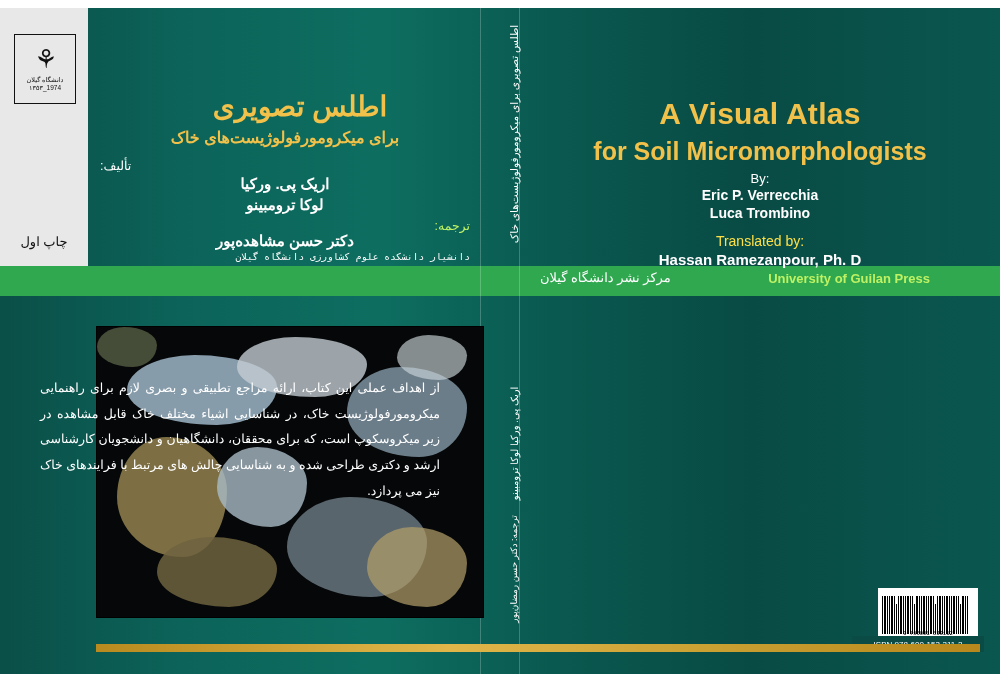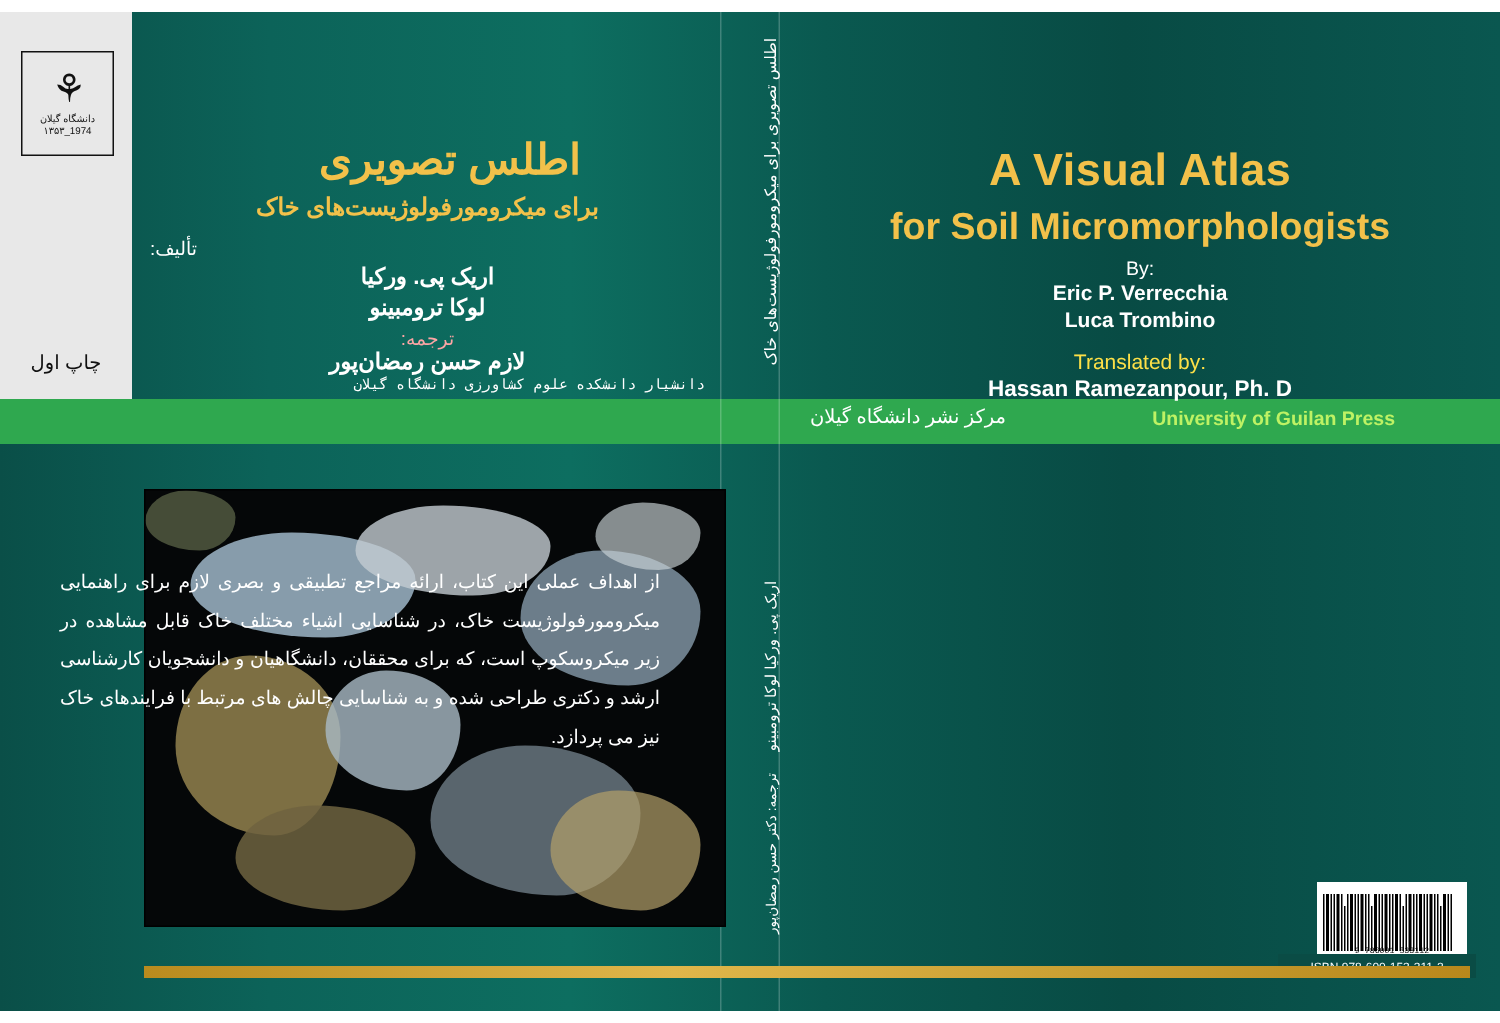--- a/index.html
+++ b/index.html
@@ -46,21 +46,21 @@
   .ft-tr{position:absolute;left:0;top:232px;width:480px;text-align:center;color:#ffffff;font-weight:bold;font-size:15px;}
 
   .blurb{position:absolute;left:40px;top:368px;width:400px;color:#ffffff;font-size:12.5px;line-height:2.05;direction:rtl;text-align:justify;}
 
   
   .bk-title{position:absolute;left:115px;top:82px;width:370px;text-align:center;color:#f2c14a;font-weight:bold;font-size:28px;direction:rtl;}
   .bk-sub{position:absolute;left:100px;top:120px;width:370px;text-align:center;color:#f2c14a;font-weight:bold;font-size:16px;direction:rtl;}
   .bk-l1{position:absolute;left:100px;top:150px;width:370px;text-align:left;color:#ffffff;font-size:12.5px;direction:rtl;}
   .bk-l2{position:absolute;left:100px;top:167px;width:370px;text-align:center;color:#ffffff;font-weight:bold;font-size:15px;direction:rtl;}
   .bk-l3{position:absolute;left:100px;top:188px;width:370px;text-align:center;color:#ffffff;font-weight:bold;font-size:15px;direction:rtl;}
-  .bk-l4{position:absolute;left:100px;top:210px;width:370px;text-align:center;color:#fca5a5;font-size:12.5px;direction:rtl;}
+  .bk-l4{position:absolute;left:100px;top:210px;width:370px;color:#bef264;font-size:12.5px;direction:rtl;}
   .bk-l5{position:absolute;left:100px;top:224px;width:370px;text-align:center;color:#ffffff;font-weight:bold;font-size:15px;direction:rtl;}
   .bk-l6{position:absolute;left:100px;top:243px;width:370px;color:#ffffff;font-size:9.5px;direction:rtl;font-family:Liberation Mono, monospace;}
 
   
   .photo{position:absolute;left:96px;top:318px;width:386px;height:290px;background:#050708;overflow:hidden;border:1px solid #000;}
   .photo .blob{position:absolute;border-radius:45% 55% 40% 60%/50% 45% 55% 50%;}
 
   
   .barcode{position:absolute;left:878px;top:580px;width:100px;height:48px;background:#ffffff;display:flex;align-items:flex-end;padding:3px 4px 2px 4px;box-sizing:border-box;gap:1px;}
   .barcode i{display:block;background:#000;width:1px;height:38px;}
@@ -99,21 +99,21 @@
       <div class="spine-text2">اریک پی. ورکیا  لوکا ترومبینو</div>
       <div class="spine-text3">ترجمه: دکتر حسن رمضان‌پور</div>
     </div>
 
     <div class="bk-title">اطلس تصویری</div>
     <div class="bk-sub">برای میکرومورفولوژیست‌های خاک</div>
     <div class="bk-l1">تألیف:</div>
     <div class="bk-l2">اریک پی. ورکیا</div>
     <div class="bk-l3">لوکا ترومبینو</div>
     <div class="bk-l4">ترجمه:</div>
-    <div class="bk-l5">لازم حسن رمضان‌پور</div>
+    <div class="bk-l5">دکتر حسن مشاهده‌پور</div>
     <div class="bk-l6">دانشیار دانشکده علوم کشاورزی دانشگاه گیلان</div>
 
     <div class="photo">
       <div class="blob" style="left:30px;top:28px;width:150px;height:70px;background:#9fb6c8;opacity:.85;"></div>
       <div class="blob" style="left:140px;top:10px;width:130px;height:60px;background:#c3ccd2;opacity:.8;"></div>
       <div class="blob" style="left:250px;top:40px;width:120px;height:90px;background:#8fa6b6;opacity:.75;"></div>
       <div class="blob" style="left:20px;top:110px;width:110px;height:120px;background:#8b7b4a;opacity:.9;"></div>
       <div class="blob" style="left:120px;top:120px;width:90px;height:80px;background:#a9bac6;opacity:.8;"></div>
       <div class="blob" style="left:190px;top:170px;width:140px;height:100px;background:#7e8d99;opacity:.7;"></div>
       <div class="blob" style="left:60px;top:210px;width:120px;height:70px;background:#6e6340;opacity:.85;"></div>

